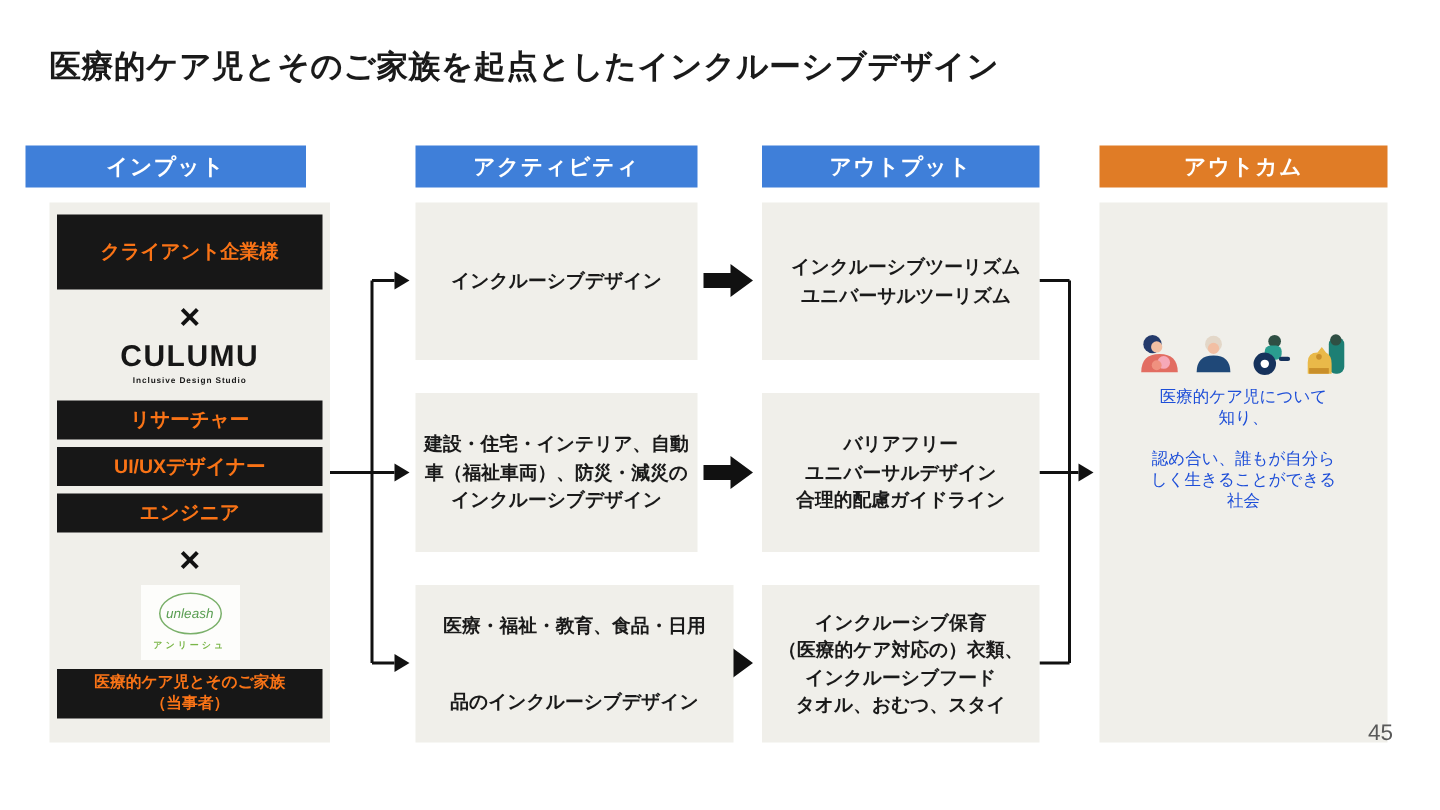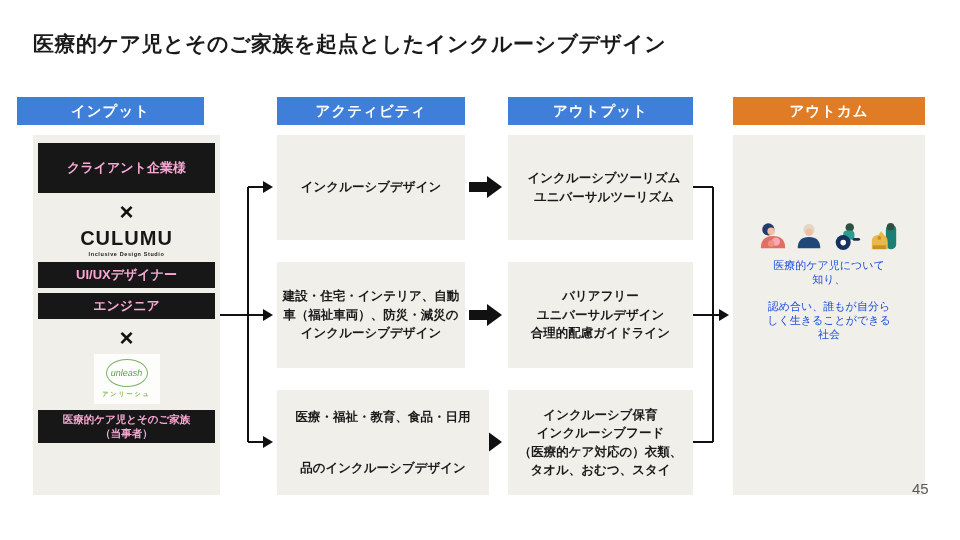--- a/index.html
+++ b/index.html
@@ -8,21 +8,21 @@
   .title{position:absolute;left:33px;top:30px;font-size:21px;font-weight:700;letter-spacing:.5px;white-space:nowrap;}
   .connectors{position:absolute;left:0;top:0;}
   .hdr{position:absolute;top:97px;height:28px;display:flex;align-items:center;justify-content:center;
        color:#fff;font-weight:700;font-size:14.5px;letter-spacing:1px;}
   .hdr.blue{background:#3f7fd9;} .hdr.orange{background:#e07c26;}
   .panel{position:absolute;background:#f0efea;}
   .input-panel{left:33px;top:135px;width:187px;height:360px;display:flex;flex-direction:column;align-items:center;}
   .outcome-panel{left:733px;top:135px;width:192px;height:360px;display:flex;flex-direction:column;align-items:center;}
   .gbox{position:absolute;background:#f0efea;display:flex;flex-direction:column;align-items:center;justify-content:center;
         text-align:center;font-weight:700;font-size:12.5px;line-height:1.5;padding:0 4px;box-sizing:border-box;}
-  .bbox{background:#171717;color:#f9a8d4;width:177px;display:flex;flex-direction:column;align-items:center;
+  .bbox{background:#171717;color:#f97316;width:177px;display:flex;flex-direction:column;align-items:center;
         justify-content:center;text-align:center;}
   .bbox.lg{height:50px;margin-top:8px;font-size:13px;font-weight:600;}
   .bbox.role{height:26px;margin-top:5px;font-size:13px;font-weight:600;}
   .bbox.family{height:33px;margin-top:6px;font-size:10.5px;line-height:1.3;font-weight:600;}
   .cross{font-size:24px;font-weight:700;line-height:1;margin-top:7px;color:#111;}
   .culumu{margin-top:3px;text-align:center;}
   .culumu-name{font-size:20px;font-weight:800;letter-spacing:1px;color:#171717;}
   .culumu-tag{font-size:5.5px;font-weight:700;letter-spacing:.6px;color:#171717;margin-top:1px;}
   .unleash{margin-top:4px;width:66px;height:50px;background:#fdfdfb;display:flex;flex-direction:column;
            align-items:center;justify-content:center;}
@@ -74,20 +74,21 @@
 
   <div class="panel input-panel">
     <div class="bbox lg">
       <span class="ln">クライアント企業様</span>
     </div>
     <div class="cross">×</div>
     <div class="culumu">
       <div class="culumu-name">CULUMU</div>
       <div class="culumu-tag">Inclusive Design Studio</div>
     </div>
+    <div class="bbox role" style="margin-top:10px;">リサーチャー</div>
     <div class="bbox role">UI/UXデザイナー</div>
     <div class="bbox role">エンジニア</div>
     <div class="cross">×</div>
     <div class="unleash">
       <div class="unleash-circle">
         <span>unleash</span>
       </div>
       <div class="unleash-kana">アンリーシュ</div>
     </div>
     <div class="bbox family">
@@ -113,22 +114,22 @@
     <span class="ln">インクルーシブツーリズム</span>
     <span class="ln">ユニバーサルツーリズム</span>
   </div>
   <div class="gbox" style="left:508px;top:262px;width:185px;height:106px;text-align:right;">
     <span class="ln">バリアフリー</span>
     <span class="ln">ユニバーサルデザイン</span>
     <span class="ln">合理的配慮ガイドライン</span>
   </div>
   <div class="gbox" style="left:508px;top:390px;width:185px;height:105px;line-height:1.45;">
     <span class="ln">インクルーシブ保育</span>
+    <span class="ln">（医療的ケア対応の）衣類、</span>
     <span class="ln">インクルーシブフード</span>
-    <span class="ln">（医療的ケア対応の）衣類、</span>
     <span class="ln">タオル、おむつ、スタイ</span>
   </div>
 
   <div class="panel outcome-panel">
     <div class="icons-row">
       <svg width="30" height="30" viewBox="0 0 32 32">
         <circle cx="11" cy="9" r="6.5" fill="#243a6b"></circle>
         <circle cx="14" cy="11" r="4" fill="#f2bfa3"></circle>
         <path d="M3 29 Q3 16 16 16 Q29 16 29 29 Z" fill="#e26d62"></path>
         <circle cx="19" cy="22" r="4.5" fill="#f6a9b8"></circle>

